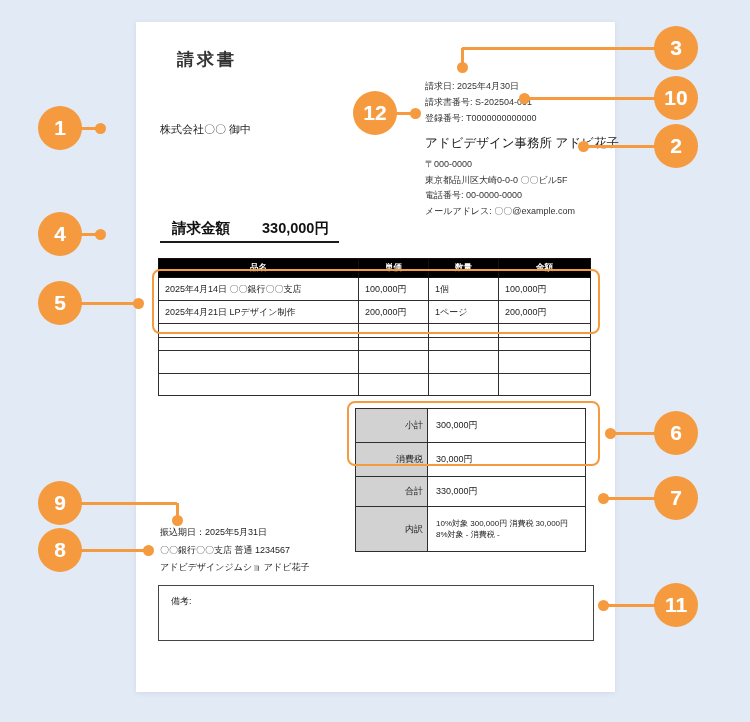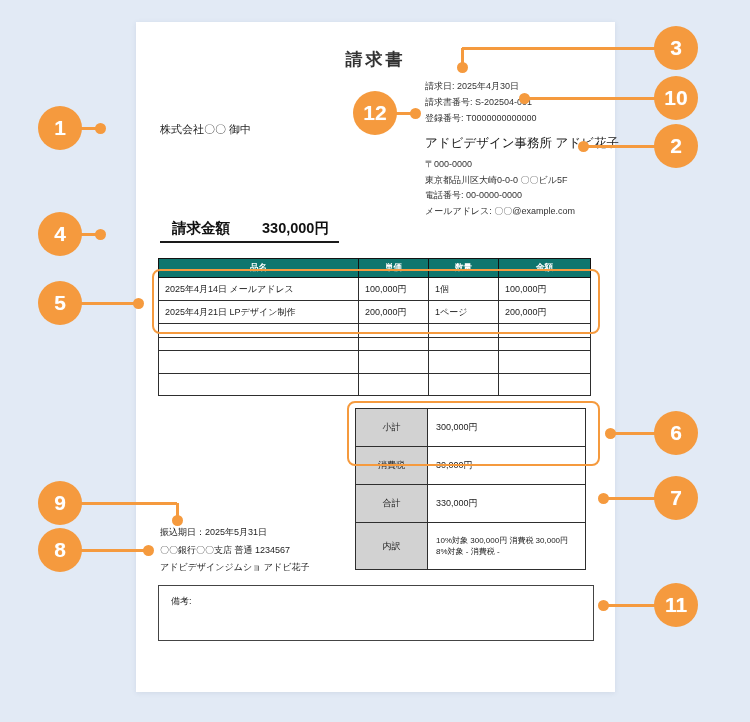--- a/index.html
+++ b/index.html
@@ -6,47 +6,47 @@
   body{
     width:750px;height:722px;position:relative;overflow:hidden;
     background:#e2eaf5;
     font-family:"Liberation Sans","DejaVu Sans",sans-serif;
   }
   .paper{
     position:absolute;left:136px;top:22px;width:479px;height:670px;
     background:#ffffff;box-shadow:0 1px 5px rgba(60,80,120,0.10);
   }
   .doc-title{
-    position:absolute;left:0;right:0;top:26px;text-align:center;
-    font-size:17px;font-weight:bold;color:#333;letter-spacing:3px;
+    position:absolute;left:0;right:0;top:26px;
+    font-size:17px;font-weight:bold;color:#333;letter-spacing:3px;padding-left:41px;
   }
   .meta{position:absolute;left:289px;top:56px;font-size:9px;color:#333;line-height:16px;white-space:nowrap;}
   .recipient{position:absolute;left:24px;top:100px;font-size:11px;color:#222;white-space:nowrap;}
   .sender{position:absolute;left:289px;top:113px;white-space:nowrap;}
   .sender .name{font-size:12.5px;color:#222;margin-bottom:5px;}
   .sender .line{font-size:9px;color:#333;line-height:15.5px;}
   .amount{
     position:absolute;left:24px;top:197px;font-size:14.5px;font-weight:bold;color:#111;
     border-bottom:2px solid #1a1a1a;padding:0 10px 3px 12px;white-space:nowrap;
   }
   .amount .val{margin-left:32px;}
   table{border-collapse:collapse;table-layout:fixed;}
   .items{position:absolute;left:22px;top:236px;width:432px;}
   .items th{
-    background:#0f766e;color:#fff;font-size:8.5px;font-weight:bold;
+    background:#000000;color:#fff;font-size:8.5px;font-weight:bold;
     height:18px;border:1.5px solid #121212;text-align:center;padding:0;
   }
   .items td{
     border:1.5px solid #2e2e2e;font-size:9px;color:#222;
     padding:0 6px;white-space:nowrap;overflow:hidden;
   }
   .items tr.data td{height:22px;}
   .summary{position:absolute;left:219px;top:386px;width:231px;}
-  .summary td{border:1.5px solid #2e2e2e;font-size:9px;color:#222;padding:12px 8px;overflow:hidden;}
-  .summary td.lab{background:#d2d2d2;text-align:center;padding:4px;width:72px;}
+  .summary td{border:1.5px solid #2e2e2e;font-size:9px;color:#222;padding:0 8px;overflow:hidden;}
+  .summary td.lab{background:#d2d2d2;text-align:right;padding:4px;width:72px;}
   .summary td.val.multi{font-size:8px;line-height:11px;white-space:pre-line;}
   .payment{position:absolute;left:24px;top:502px;font-size:9px;color:#222;line-height:17.5px;white-space:nowrap;}
   .remarks{
     position:absolute;left:22px;top:563px;width:410px;height:40px;
     border:1.5px solid #444;padding:7px 12px;font-size:9px;color:#222;line-height:16px;
   }
   .hl{position:absolute;border:2.5px solid #f59a3e;border-radius:8px;pointer-events:none;z-index:3;}
   .hl1{left:152px;top:269px;width:444px;height:61px;}
   .hl2{left:347px;top:401px;width:249px;height:61px;}
   .callout{
@@ -94,21 +94,21 @@
     <thead>
         <tr>
           <th>品名</th>
           <th>単価</th>
           <th>数量</th>
           <th>金額</th>
         </tr>
       </thead>
     <tbody>
         <tr class="data">
-          <td>2025年4月14日 メールアドレス</td>
+          <td>2025年4月14日 〇〇銀行〇〇支店</td>
           <td>100,000円</td>
           <td>1個</td>
           <td>100,000円</td>
         </tr>
         <tr class="data">
           <td>2025年4月21日 LPデザイン制作</td>
           <td>200,000円</td>
           <td>1ページ</td>
           <td>200,000円</td>
         </tr>

